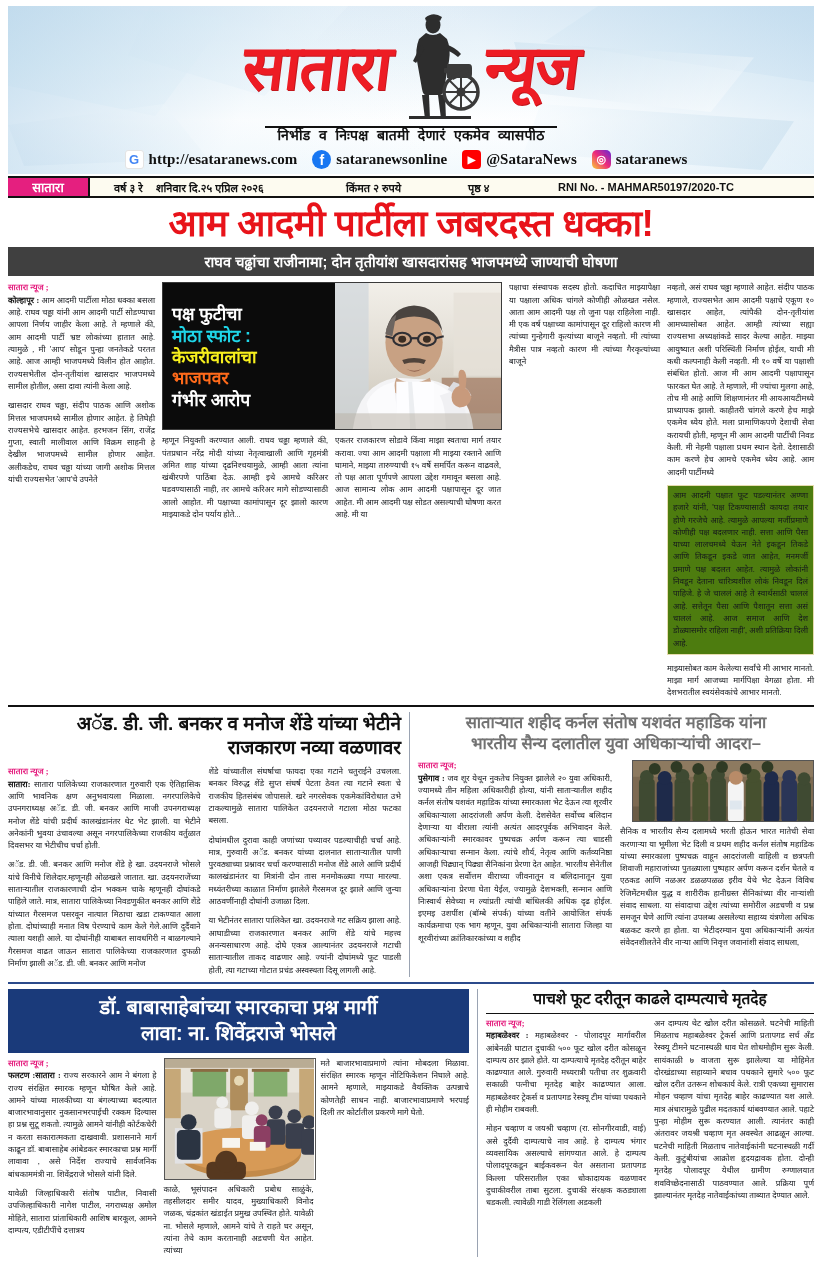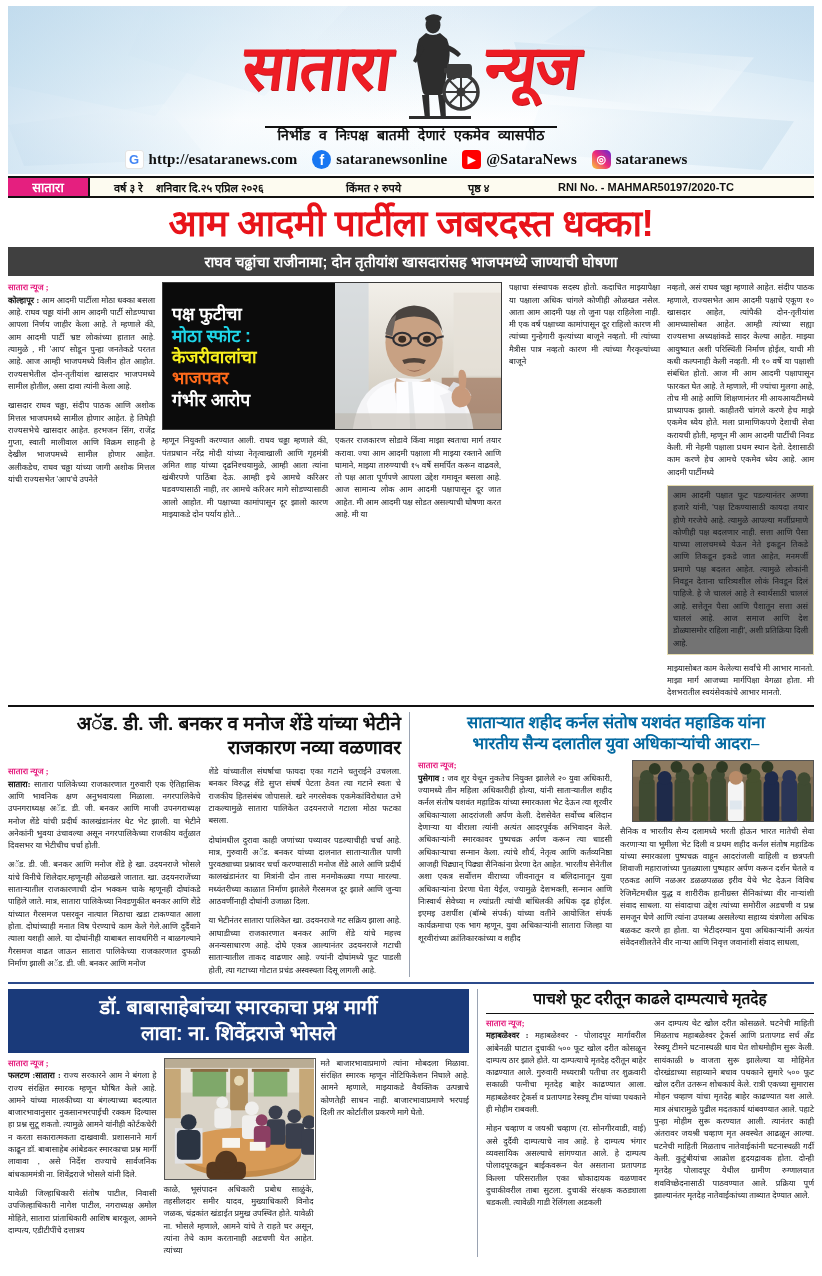--- a/index.html
+++ b/index.html
@@ -181,36 +181,36 @@
     background:
       radial-gradient(circle at 46% 34%, #9a6b4e 0 10%, transparent 11%),
       linear-gradient(180deg,#e9e4dc 0%, #dcd6cc 40%, #cfc8bd 100%);
     overflow: hidden;
   }
   .kej { position: absolute; left: 0; top: 0; width: 100%; height: 100%; }
   .lead-mid-cols { display: flex; gap: 7px; margin-top: 5px; }
   .lmc { width: 166px; }
 
   .highlight-box {
-    background: #737373; border: 1px solid #e6dcae;
+    background: #4d7c0f; border: 1px solid #e6dcae;
     padding: 4px 5px; margin-bottom: 8px;
   }
 
   
   .sec2 { display: flex; gap: 8px; padding-top: 5px; border-bottom: 2px solid #2b4a8b; padding-bottom: 5px; }
   .sec2-left { width: 404px; border-right: 1px solid #9aa3b2; padding-right: 8px; }
   .sec2-right { width: 398px; }
   .h2-black {
     font-family: "Liberation Sans", sans-serif; font-weight: 700;
     font-size: 19px; color: #111; text-align: right; line-height: 1.3;
     padding-bottom: 5px;
   }
   .h2-red {
-    font-family: Liberation Serif, serif; font-weight: 700;
-    font-size: 16.5px; color: #0369a1; text-align: center; line-height: 1.32;
+    font-family: Liberation Sans, sans-serif; font-weight: 700;
+    font-size: 16.5px; color: #737373; text-align: center; line-height: 1.32;
     padding-bottom: 5px;
   }
   .two-col { display: flex; gap: 8px; }
   .two-col > div { flex: 1; }
   .photo-army { width: 182px; height: 62px; border: 1px solid #555; overflow: hidden; position: relative;
                 background: linear-gradient(180deg,#8e7f63,#5d5740); float: right; margin: 0 0 4px 6px; }
 
   
   .sec3 { display: flex; gap: 8px; padding-top: 5px; }
   .sec3-left { width: 470px; border-right: 1px solid #9aa3b2; padding-right: 8px; }

